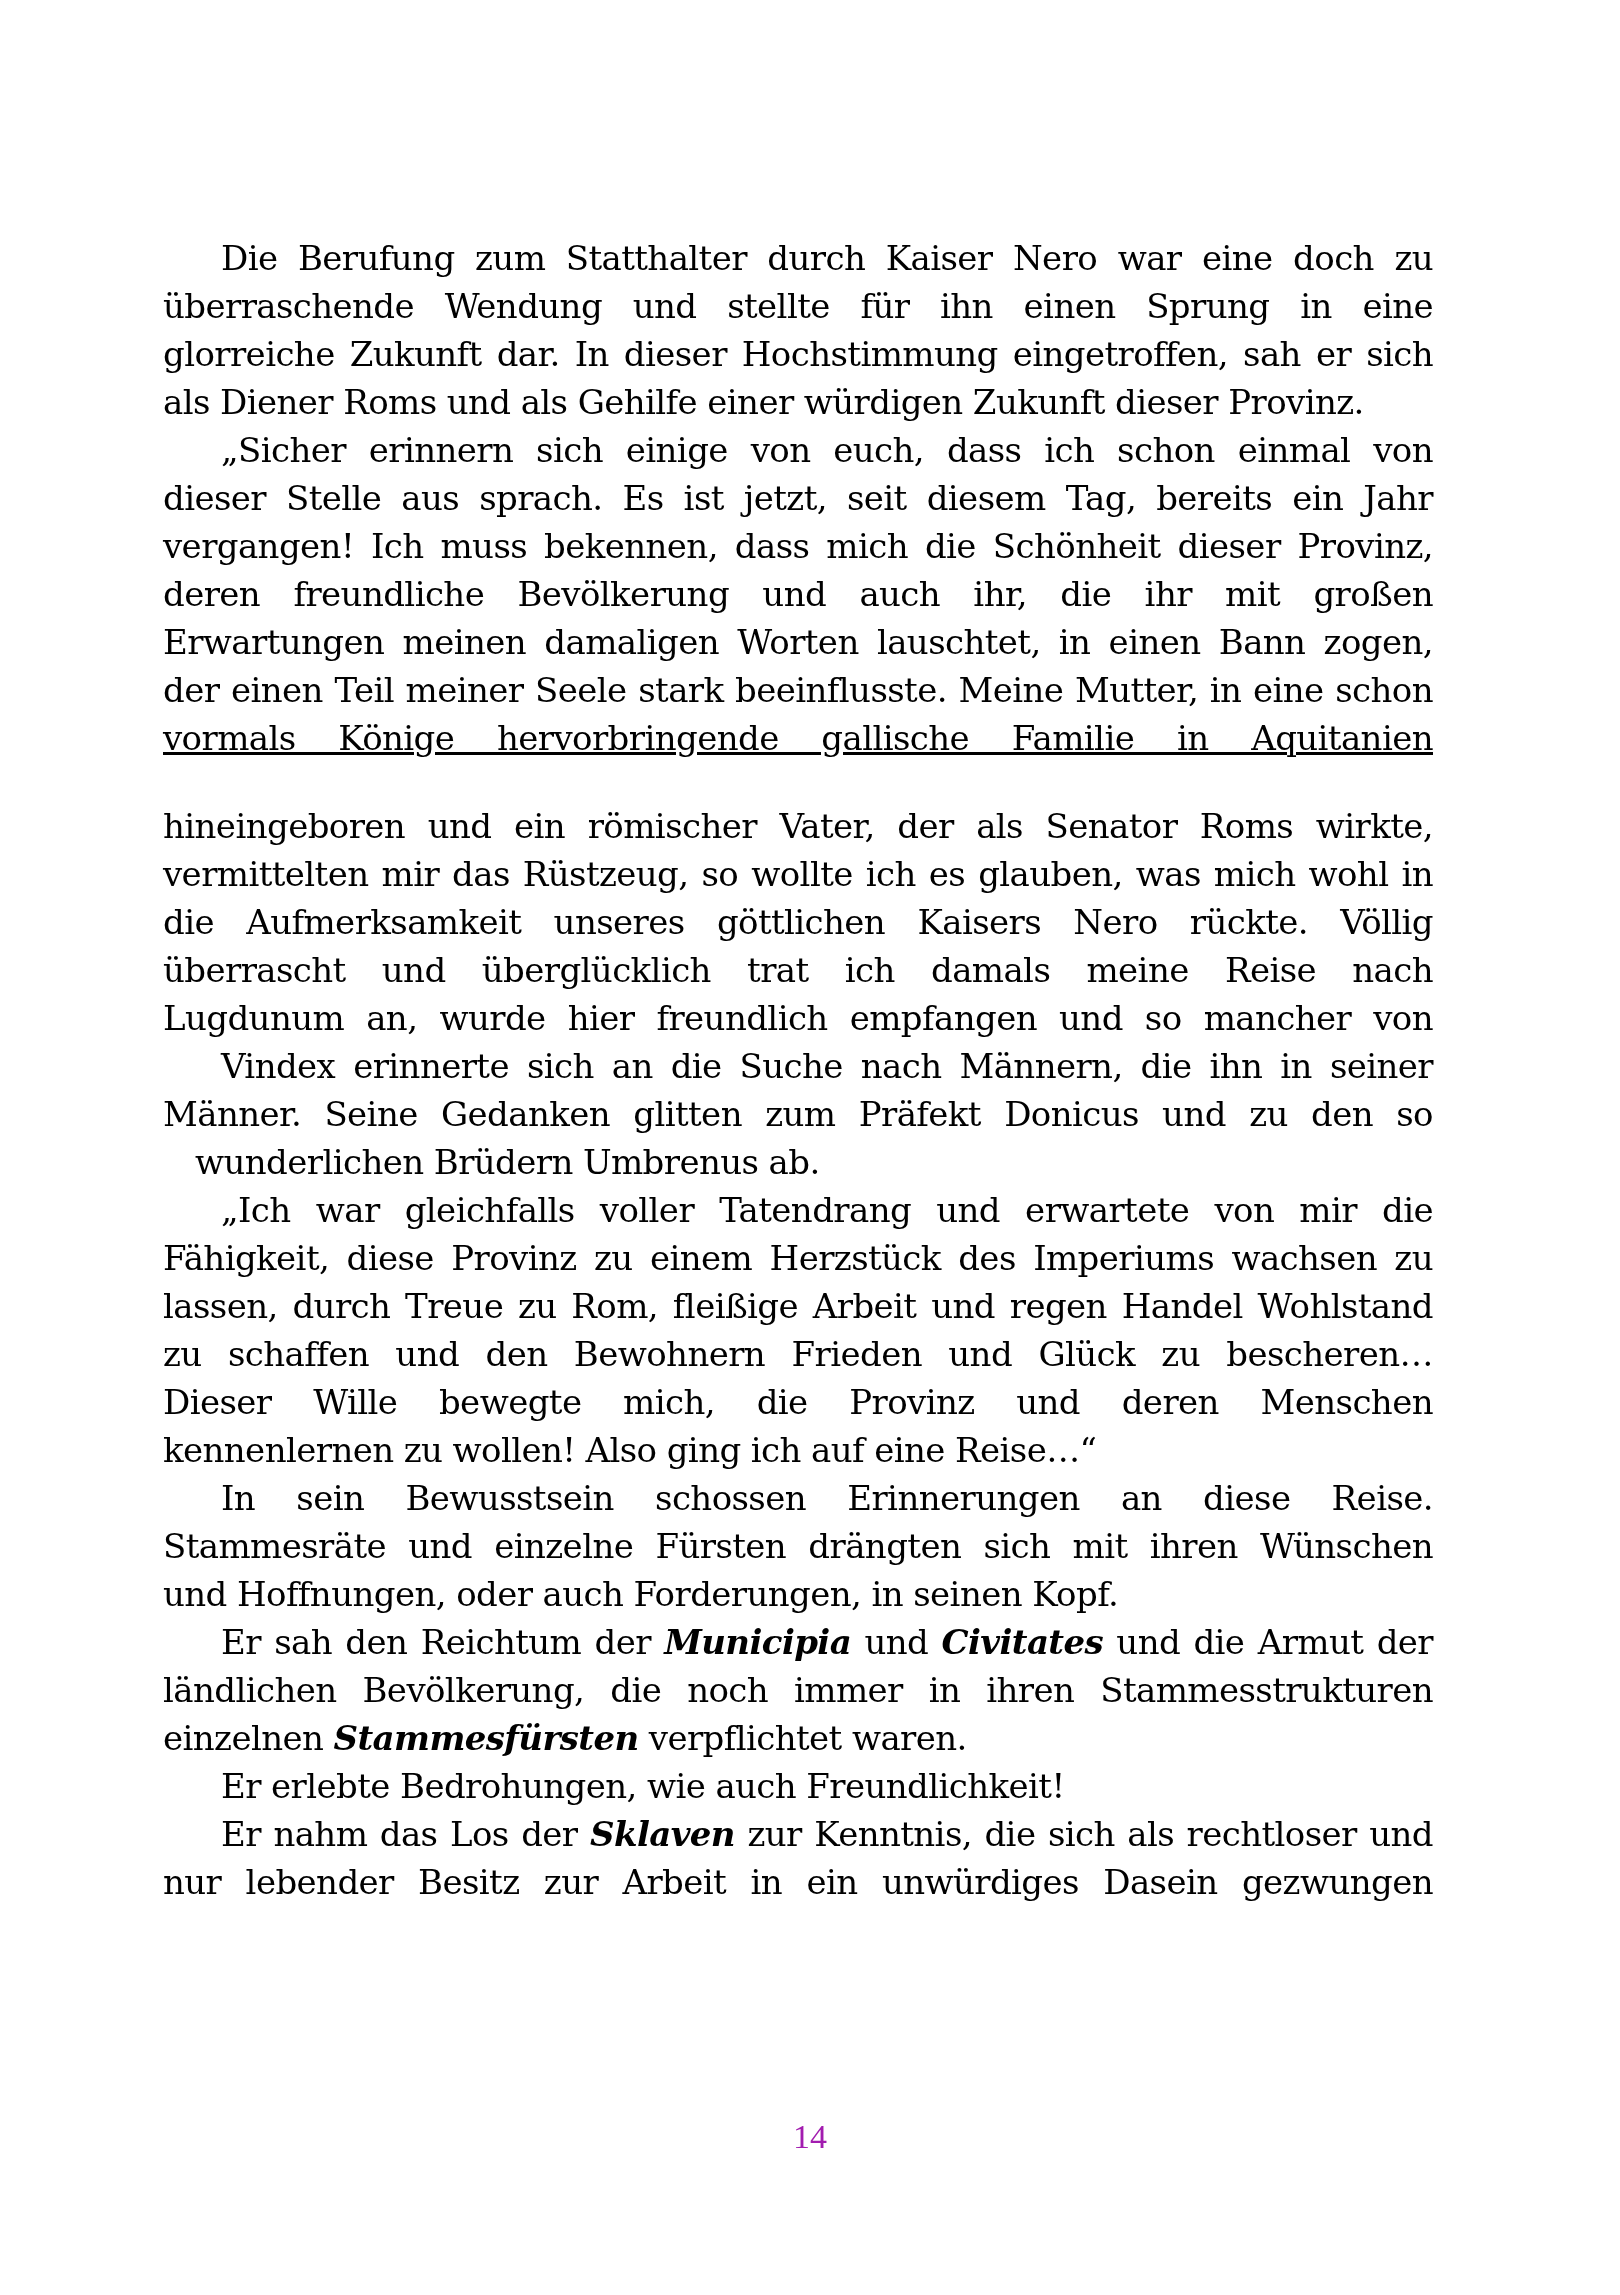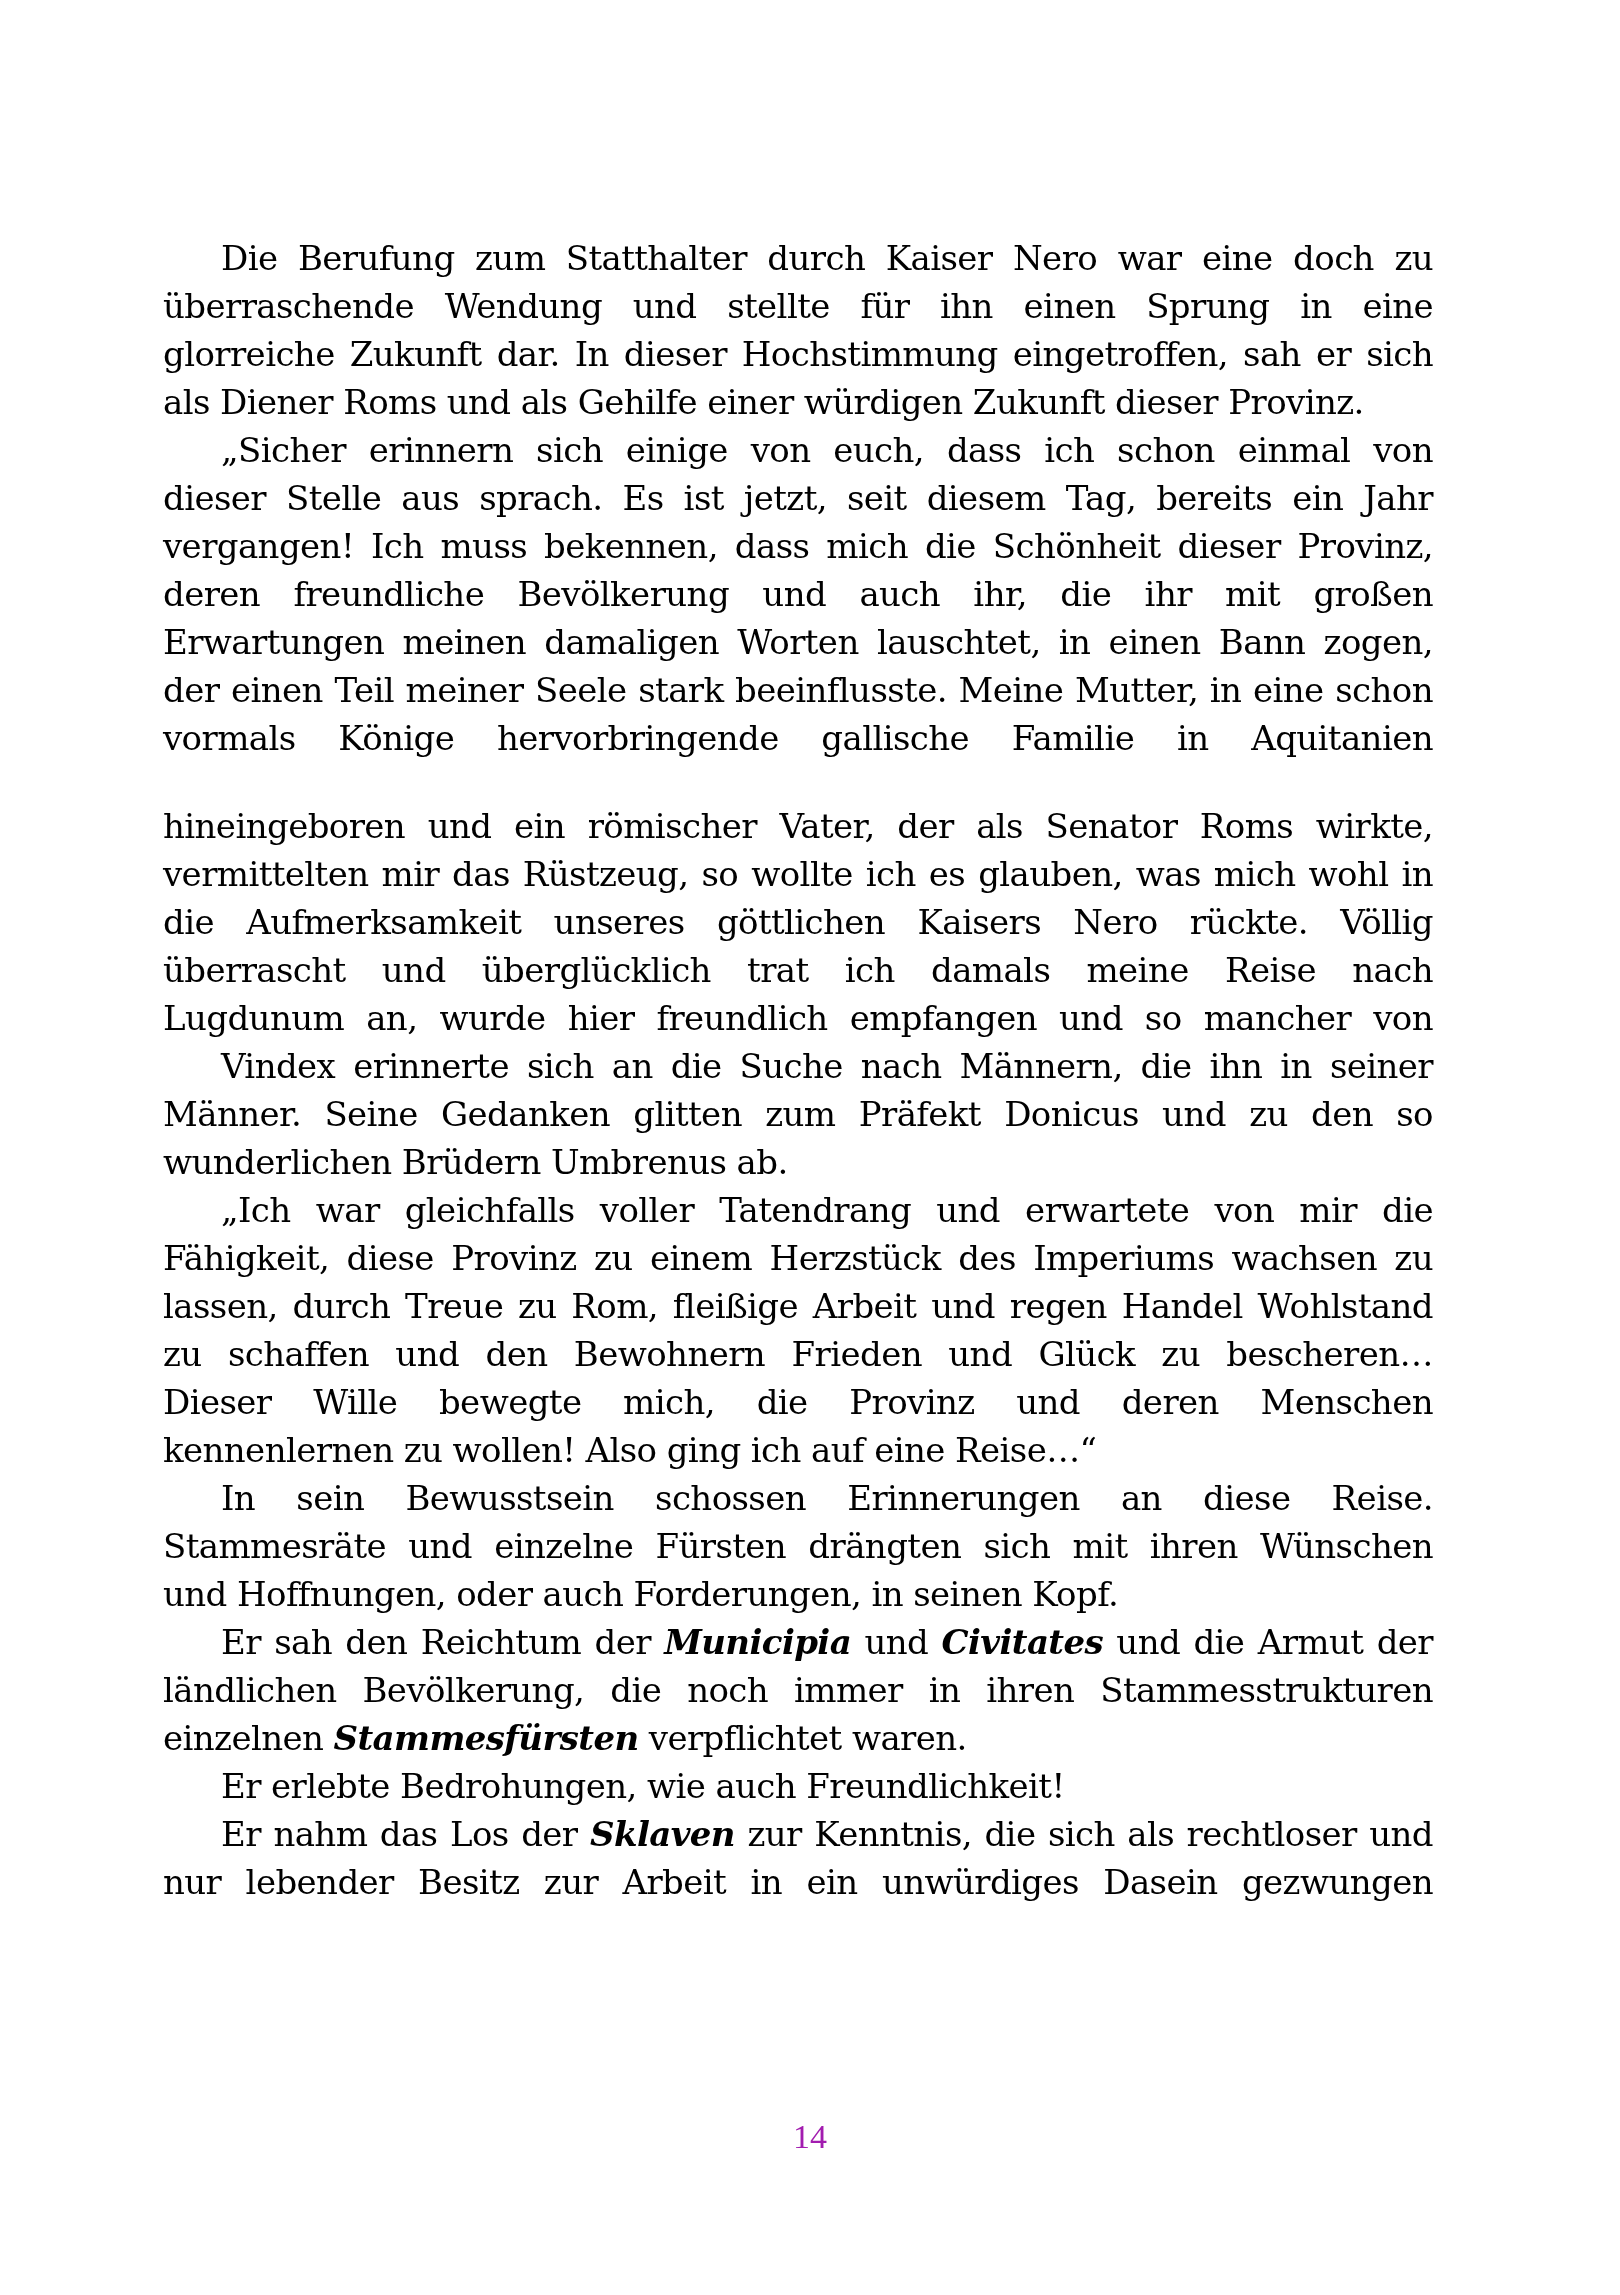--- a/index.html
+++ b/index.html
@@ -74,21 +74,21 @@
         <div class="line">
           <span class="line-inner" style="text-align: justify; text-align-last: justify; white-space: normal;"><span>deren freundliche Bevölkerung und auch ihr, die ihr mit großen</span></span>
         </div>
         <div class="line">
           <span class="line-inner" style="text-align: justify; text-align-last: justify; white-space: normal;"><span>Erwartungen meinen damaligen Worten lauschtet, in einen Bann zogen,</span></span>
         </div>
         <div class="line">
           <span class="line-inner" style="text-align: justify; text-align-last: justify; white-space: normal;"><span>der einen Teil meiner Seele stark beeinflusste. Meine Mutter, in eine schon</span></span>
         </div>
         <div class="line">
-          <span class="line-inner" style="text-align: justify; text-align-last: justify; white-space: normal;"><span>vormals Könige hervorbringende gallische Familie in Aquitanien</span></span>
+          <span class="line-inner" style="text-align: justify; text-align-last: justify; white-space: normal; text-decoration: underline;"><span>vormals Könige hervorbringende gallische Familie in Aquitanien</span></span>
         </div>
         <div class="line">
           <span class="line-inner" style="text-align: justify; text-align-last: justify; white-space: normal; margin-top: 40px;"><span>hineingeboren und ein römischer Vater, der als Senator Roms wirkte,</span></span>
         </div>
         <div class="line">
           <span class="line-inner" style="text-align: justify; text-align-last: justify; white-space: normal;"><span>vermittelten mir das Rüstzeug, so wollte ich es glauben, was mich wohl in</span></span>
         </div>
         <div class="line">
           <span class="line-inner" style="text-align: justify; text-align-last: justify; white-space: normal;"><span>die Aufmerksamkeit unseres göttlichen Kaisers Nero rückte. Völlig</span></span>
         </div>
@@ -100,21 +100,21 @@
         </div>
       </div>
       <div>
         <div class="line indent">
           <span class="line-inner" style="text-align: justify; text-align-last: justify; white-space: normal;"><span>Vindex erinnerte sich an die Suche nach Männern, die ihn in seiner</span></span>
         </div>
         <div class="line">
           <span class="line-inner" style="text-align: justify; text-align-last: justify; white-space: normal;"><span>Männer. Seine Gedanken glitten zum Präfekt Donicus und zu den so</span></span>
         </div>
         <div class="line last">
-          <span class="line-inner" style="text-align: left; text-align-last: left; white-space: normal;"><span>wunderlichen Brüdern Umbrenus ab.</span></span>
+          <span class="line-inner" style="text-align: left; text-align-last: left; white-space: normal; margin-left: 32px;"><span>wunderlichen Brüdern Umbrenus ab.</span></span>
         </div>
       </div>
       <div>
         <div class="line indent">
           <span class="line-inner" style="text-align: justify; text-align-last: justify; white-space: normal;"><span>„Ich war gleichfalls voller Tatendrang und erwartete von mir die</span></span>
         </div>
         <div class="line">
           <span class="line-inner" style="text-align: justify; text-align-last: justify; white-space: normal;"><span>Fähigkeit, diese Provinz zu einem Herzstück des Imperiums wachsen zu</span></span>
         </div>
         <div class="line">

